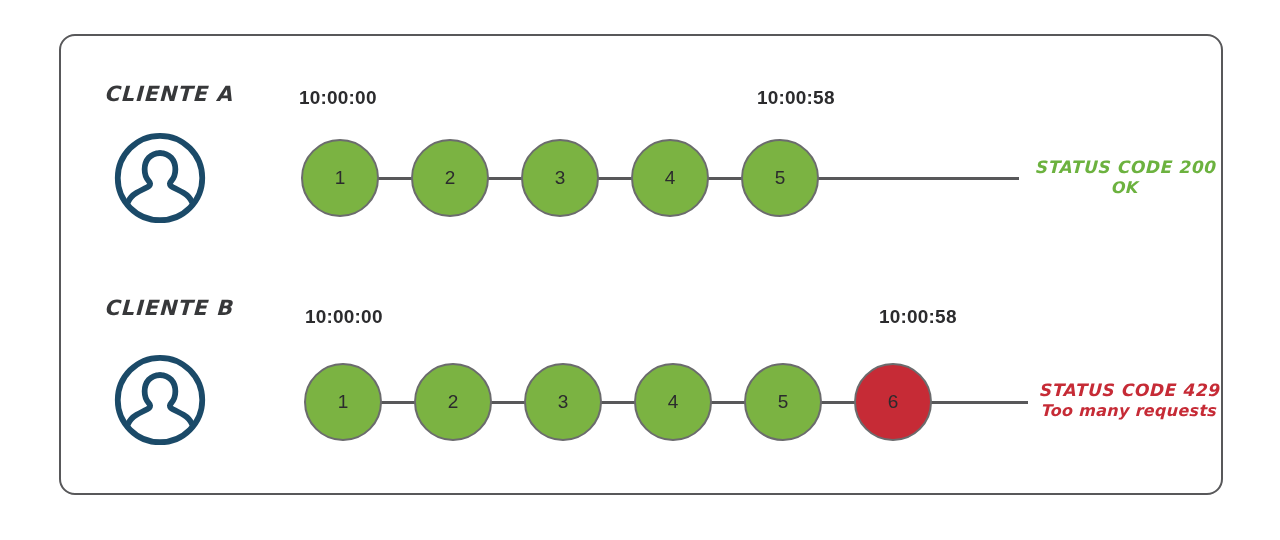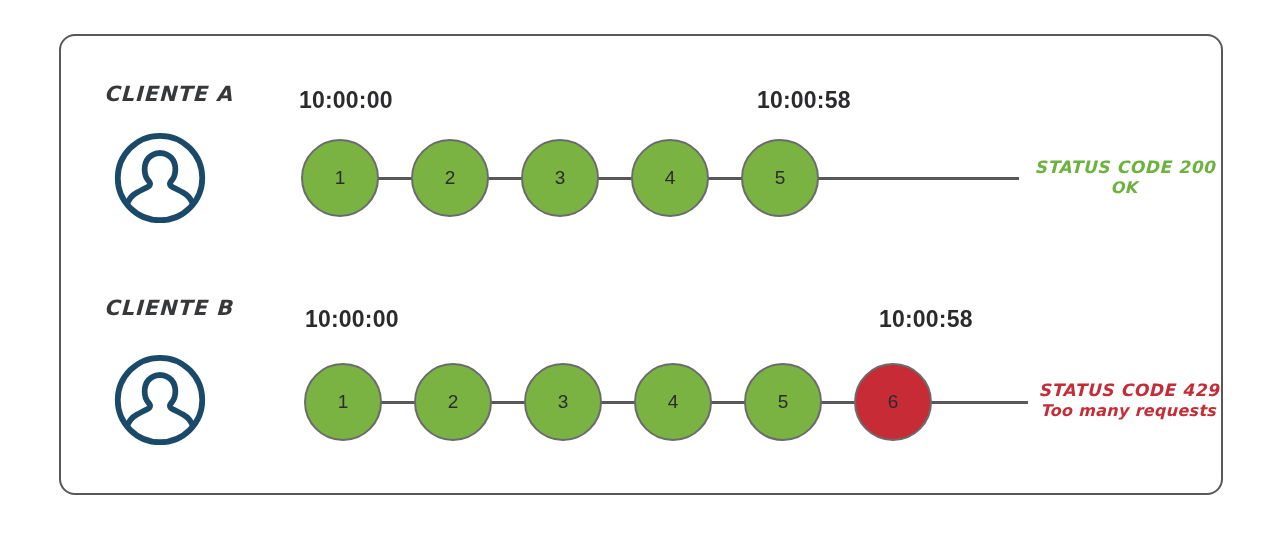--- a/index.html
+++ b/index.html
@@ -48,21 +48,21 @@
     font-style: italic;
     letter-spacing: 0.9px;
     color: #37383a;
     white-space: nowrap;
     transform: skewX(-4deg);
   }
 
   
   .timestamp {
     font-family: "Liberation Sans", sans-serif;
-    font-size: 23px;
+    font-size: 19px;
     font-weight: bold;
     color: #2b2b2d;
     white-space: nowrap;
     letter-spacing: 0.2px;
   }
 
   
   .avatar { width: 96px; height: 96px; }
 
   

